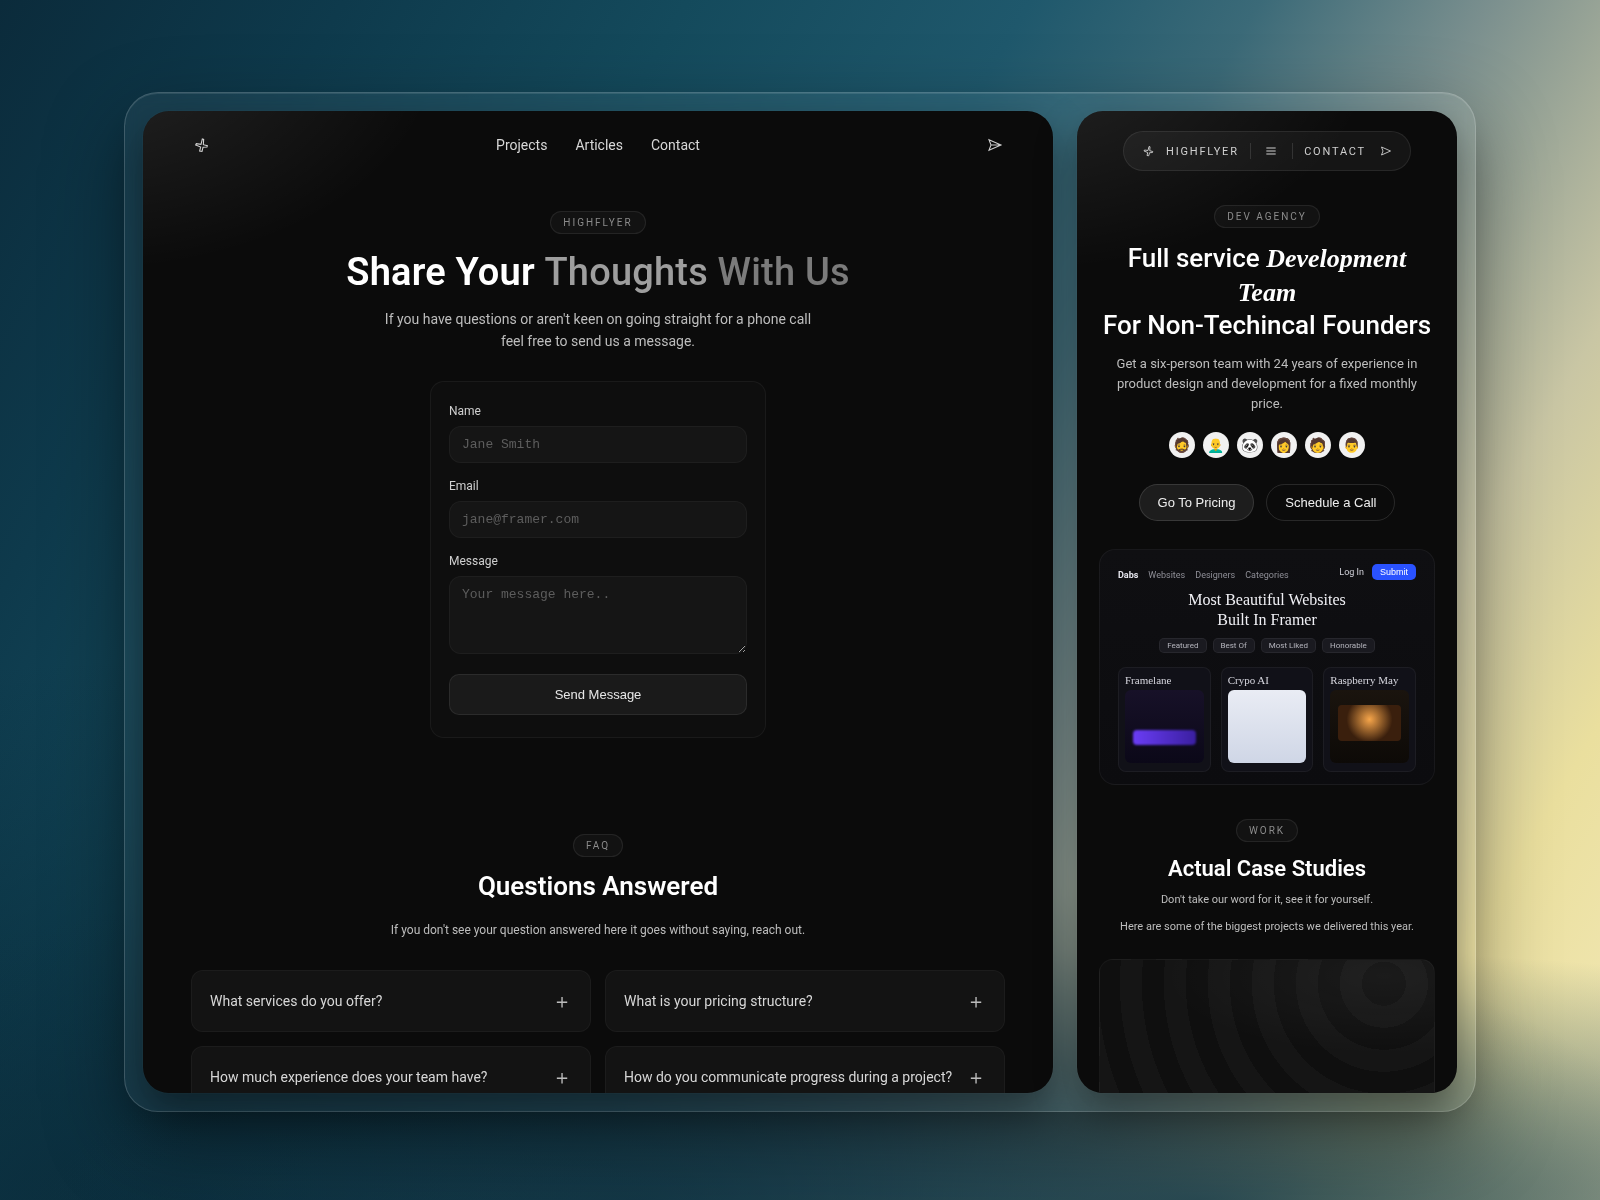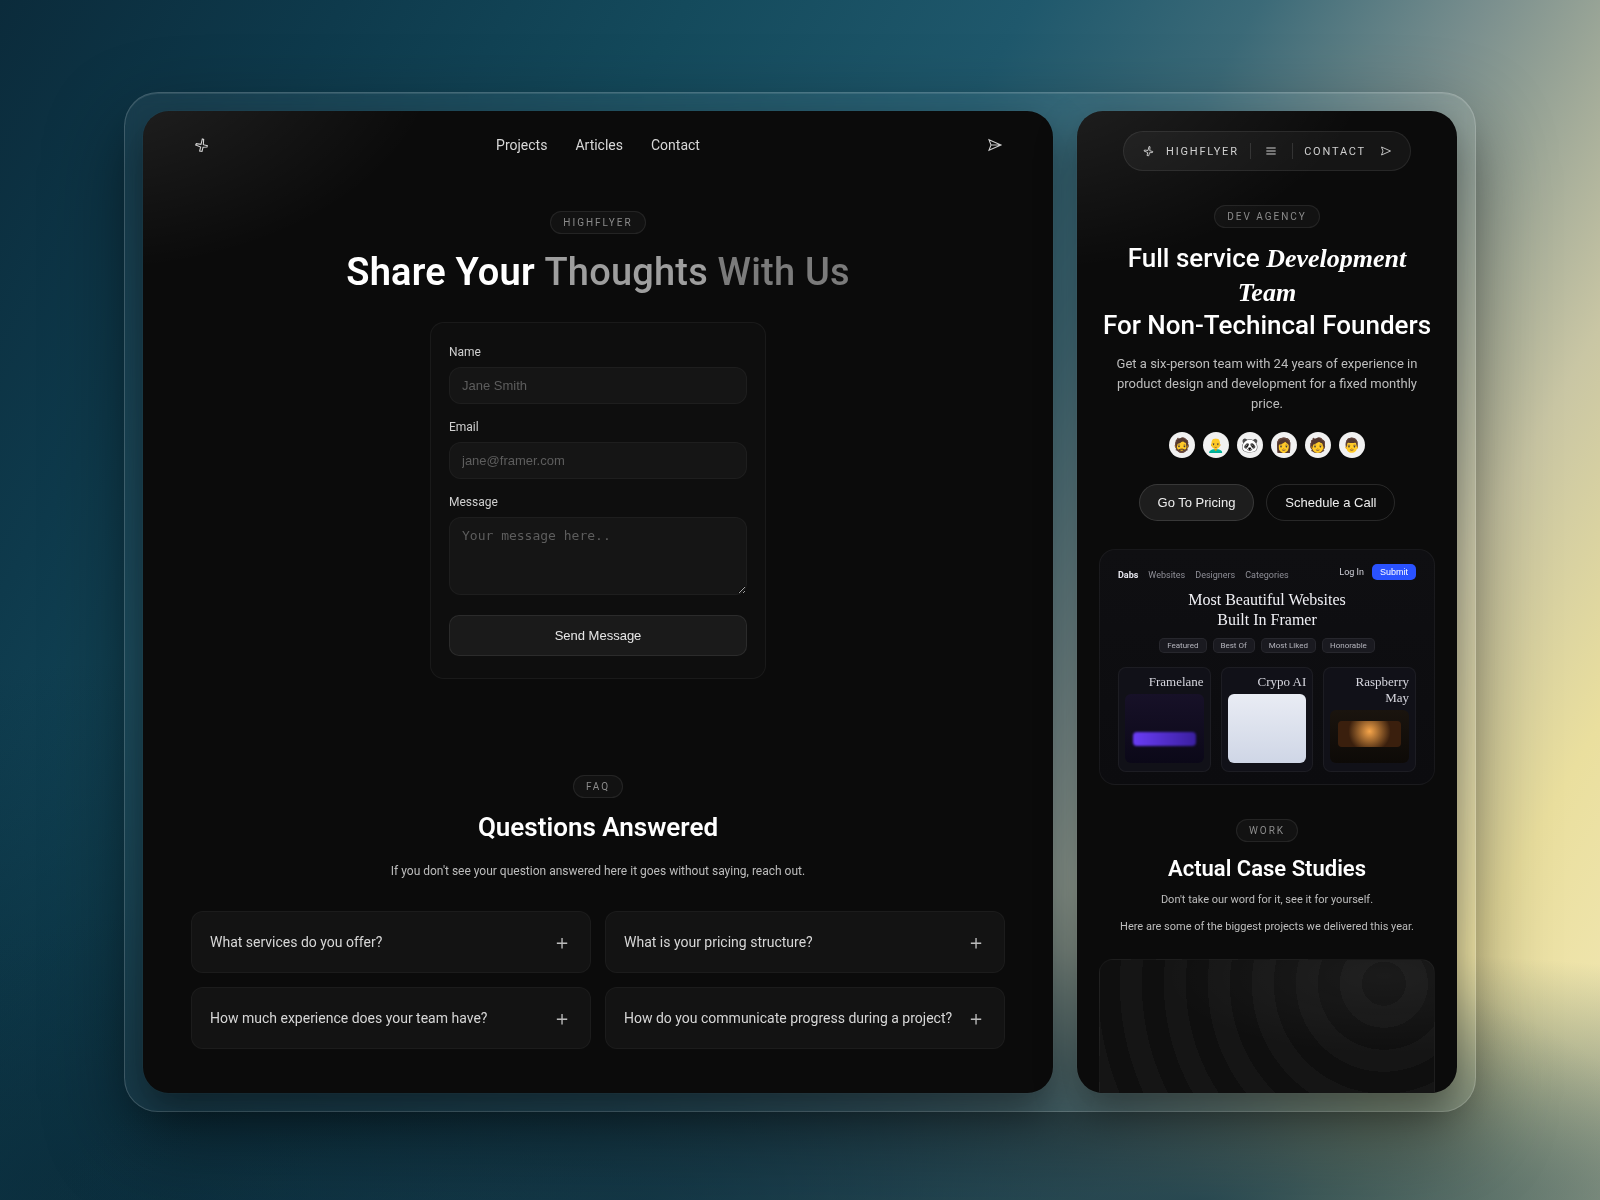--- a/index.html
+++ b/index.html
@@ -98,20 +98,21 @@
   .fld-label { font-size:12px; color:#cfcfcf; margin: 4px 0 8px 0; display:block; }
   .fld-input {
     width:100%;
     background:#151515;
     border:1px solid rgba(255,255,255,0.04);
     border-radius:12px;
     padding:10px 12px;
     color:#e7e7e7;
     font-size:13px;
     margin-bottom:12px;
+    font-family:Liberation Mono, monospace;
   }
   .fld-input::placeholder { color:#5d5d5d; }
   textarea.fld-input { height:78px; resize: both; }
   .send-btn {
     width:100%;
     margin-top:4px;
     background:#1a1a1a;
     border:1px solid rgba(255,255,255,0.08);
     border-radius:10px;
     color:#e7e7e7;
@@ -214,21 +215,21 @@
     text-align:center; font-size:16px; line-height:1.25;
     color:#f0f0f5; margin-top:10px;
   }
   .sc-chips { display:flex; justify-content:center; gap:6px; margin-top:8px; }
   .chip { font-size:8px; color:#b4b4bc; background:#1a1a20; border:1px solid rgba(255,255,255,0.06); border-radius:5px; padding:2px 7px; }
   .sc-grid { display:grid; grid-template-columns: repeat(3,1fr); gap:10px; margin-top:14px; flex:1; }
   .sc-card {
     background:#111118; border:1px solid rgba(255,255,255,0.05);
     border-radius:8px; padding:6px 6px 8px 6px; display:flex; flex-direction:column; gap:4px;
   }
-  .sc-card .cap { font-size:13px; color:#d6d6de; text-align:right; font-family: Georgia, serif; }
+  .sc-card .cap { font-size:11px; color:#d6d6de; text-align:left; font-family: Georgia, serif; }
   .thumb { flex:1; border-radius:6px; }
   .thumb.t1 { background: linear-gradient(180deg,#171128,#0b0818); position:relative; }
   .thumb.t1::after{ content:""; position:absolute; left:10%; right:10%; top:55%; height:20%; background:linear-gradient(90deg,#6a3df5,#3a1fa0); filter:blur(1px); border-radius:4px; }
   .thumb.t2 { background: linear-gradient(180deg,#e9ecf4,#cfd6e6); }
   .thumb.t3 { background: linear-gradient(180deg,#1a140e,#0d0a07); position:relative; }
   .thumb.t3::after{ content:""; position:absolute; left:10%; right:10%; top:20%; bottom:30%; background: radial-gradient(circle at 50% 40%, #f6a54a 0%, #3a1f0d 60%); border-radius:4px; }
 
   .work { text-align:center; margin-top:34px; padding:0 24px; }
   .work h3 { font-size:22px; color:#fff; margin-top:14px; font-weight:600; }
   .work p { margin-top:10px; font-size:11px; color:#bdbdbd; line-height:1.55; }
@@ -272,20 +273,21 @@
             <path d="M3 20l18-8L3 4l3 8-3 8zM6 12h15"></path>
           </svg>
       </span>
     </div>
 
     <div class="hero">
       <span class="pill">HIGHFLYER</span>
       <h1>
         <span>Share Your </span><span class="soft">Thoughts </span><span class="softer">With Us</span>
       </h1>
+      <p>If you have questions or aren't keen on going straight for a phone call feel free to send us a message.</p>
 
       <div class="form-card">
         <label class="fld-label">Name</label>
         <input class="fld-input" placeholder="Jane Smith" style="">
         <label class="fld-label">Email</label>
         <input class="fld-input" placeholder="jane@framer.com" style="">
         <label class="fld-label">Message</label>
         <textarea class="fld-input" placeholder="Your message here.." style=""></textarea>
         <button class="send-btn">Send Message</button>
       </div>

